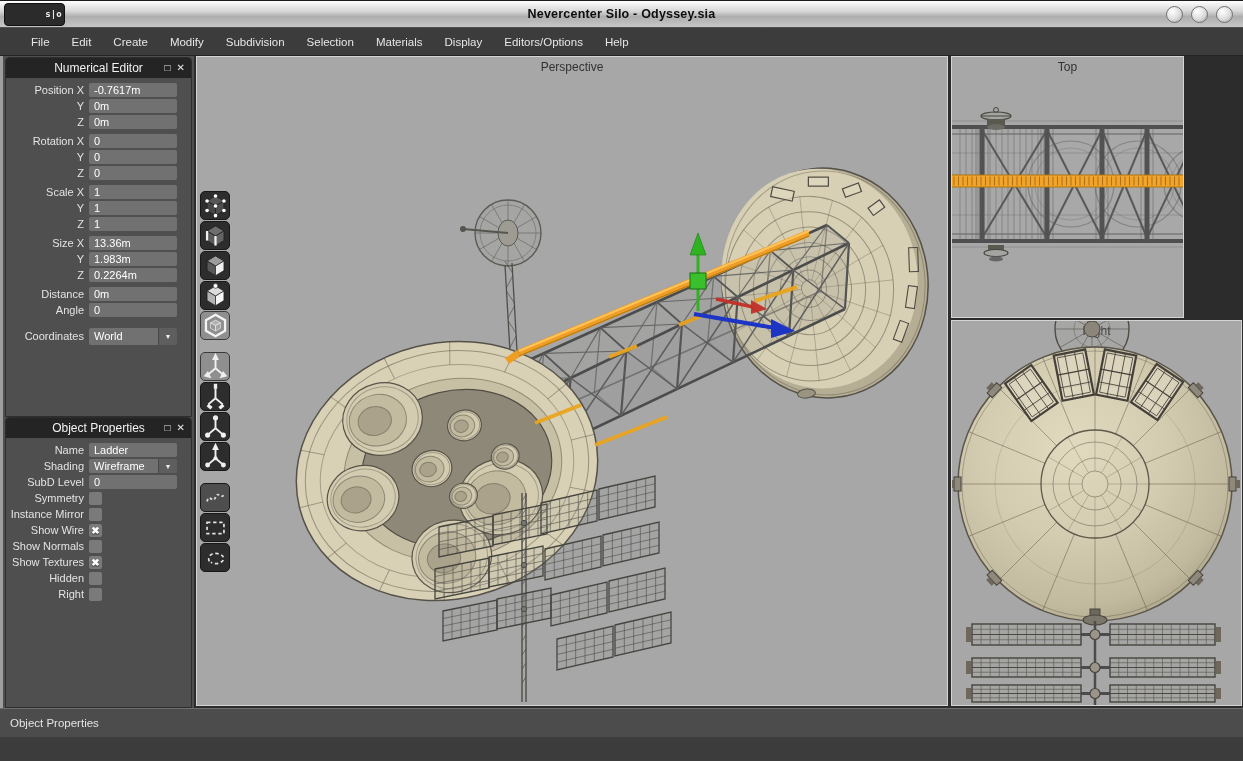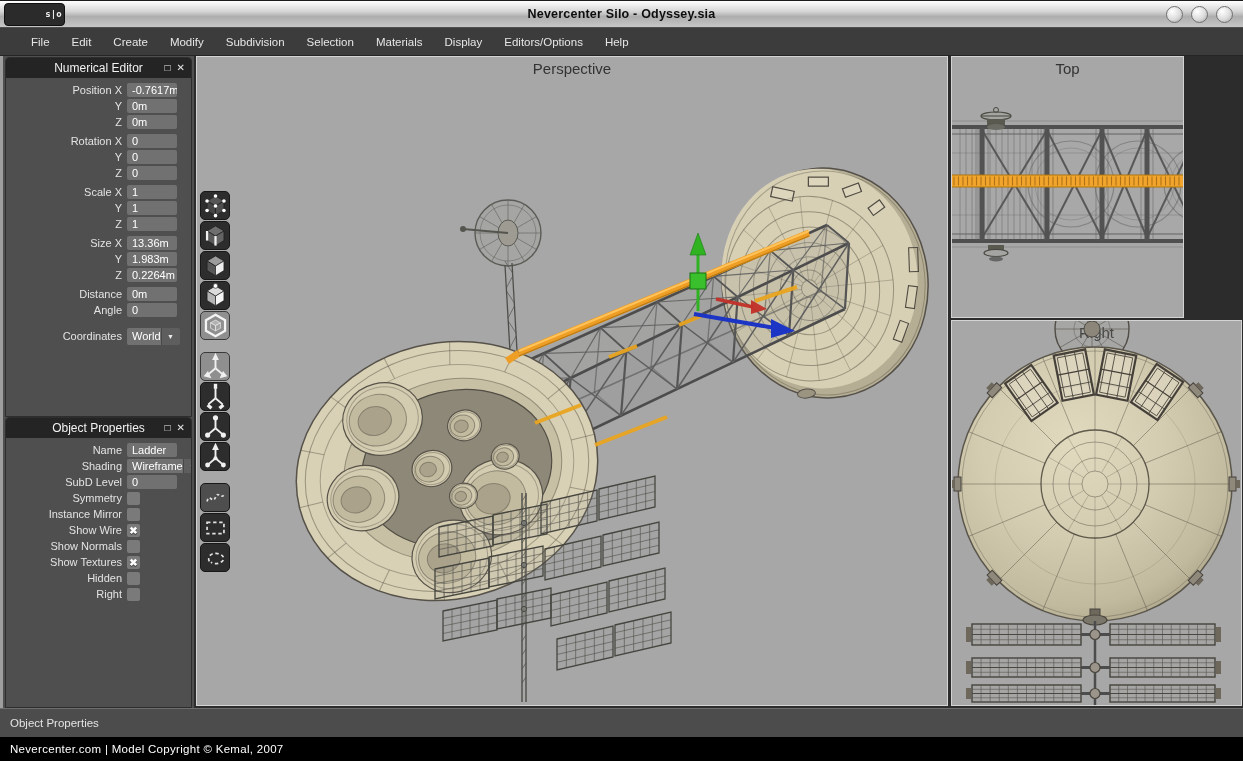--- a/index.html
+++ b/index.html
@@ -28,41 +28,41 @@
   .left-col{position:absolute;left:0;top:0;bottom:0;width:194px;background:#4f4f4f;
     border-left:3px solid #9e9e9e;box-sizing:border-box;}
   .panel{position:absolute;left:2px;right:2px;background:#4f4f4f;border:1px solid #2d2d2d;
     border-radius:4px 4px 0 0;overflow:hidden;}
   .panel-title{height:20px;background:#242424;color:#f2f2f2;font-size:12px;
     display:flex;align-items:center;justify-content:center;position:relative;}
   .pt-icons{position:absolute;right:6px;top:0;bottom:0;display:flex;align-items:center;gap:6px;
     color:#e8e8e8;font-size:10px;}
   .pt-icons span{cursor:default;line-height:10px;}
   .panel-body{position:absolute;top:20px;left:0;right:0;bottom:0;padding-top:4px;}
-  .prow{display:flex;align-items:center;height:16px;padding-right:14px;margin-left:38px;}
+  .prow{display:flex;align-items:center;height:16px;padding-right:14px;}
   .prow.gap{margin-top:3px;}
   .prow.biggap{margin-top:9px;}
   .prow.tall{height:18px;}
   .lbl{width:78px;flex:none;text-align:right;color:#e3e3e3;font-size:11px;margin-right:5px;}
   .fld{flex:1;height:14px;line-height:14px;background:#717171;border-radius:2px;
     color:#fff;font-size:11px;padding-left:5px;overflow:hidden;white-space:nowrap;}
   .tall .fld{height:17px;line-height:17px;}
   .dd{flex:1;display:flex;}
   .dd .fld{border-radius:2px 0 0 2px;}
   .dd-arrow{width:18px;flex:none;background:#5e5e5e;border-left:1px solid #474747;
     border-radius:0 2px 2px 0;color:#ececec;font-size:7px;display:flex;align-items:center;justify-content:center;}
   .cb{width:13px;height:13px;flex:none;background:#7a7a7a;border-radius:2px;color:#fcfcfc;
     font-size:10px;font-weight:bold;line-height:13px;text-align:center;text-shadow:0 1px 1px #333;}
   
   .viewport{position:absolute;background:#a7a7a7;border:1px solid #d4d4d4;overflow:hidden;box-sizing:border-box;}
   .persp{left:196px;top:0;width:752px;height:650px;}
   .top-vp{left:951px;top:0;width:233px;height:262px;}
   .right-vp{left:951px;top:264px;width:291px;height:386px;}
   .vp-label{position:absolute;top:3px;left:0;right:0;text-align:center;color:#333;
-    font-size:15px;z-index:1;}
+    font-size:12px;z-index:1;}
   svg.layer{position:absolute;left:0;top:0;z-index:2;pointer-events:none;}
   
   .tb-btn{position:absolute;left:3px;width:30px;height:29px;background:#2d2d2d;
     border:1px solid #181818;border-radius:5px;box-sizing:border-box;z-index:5;
     display:flex;align-items:center;justify-content:center;}
   .tb-btn.active{background:#8f8f8f;border-color:#3a3a3a;}
   .tb-btn.semi{background:#4e4e4e;}
   
   .statusbar{position:absolute;left:0;right:0;bottom:24px;height:29px;background:#4c4c4c;
     border-top:1px solid #6e6e6e;color:#e4e4e4;font-size:11.5px;display:flex;align-items:center;
@@ -1093,17 +1093,14 @@
             <circle cx="143" cy="372.5" r="5" fill="#9a948a" stroke="#4a463e" stroke-width="1.2"></circle>
           </g>
         </svg>
     </div>
 
   </div>
 
   <div class="statusbar">
     <span>Object Properties</span>
   </div>
-  <div class="footer">
-    <span>Nevercenter.com | Model Copyright © Kemal, 2007</span>
-  </div>
 
 </div>
 
 </body></html>

